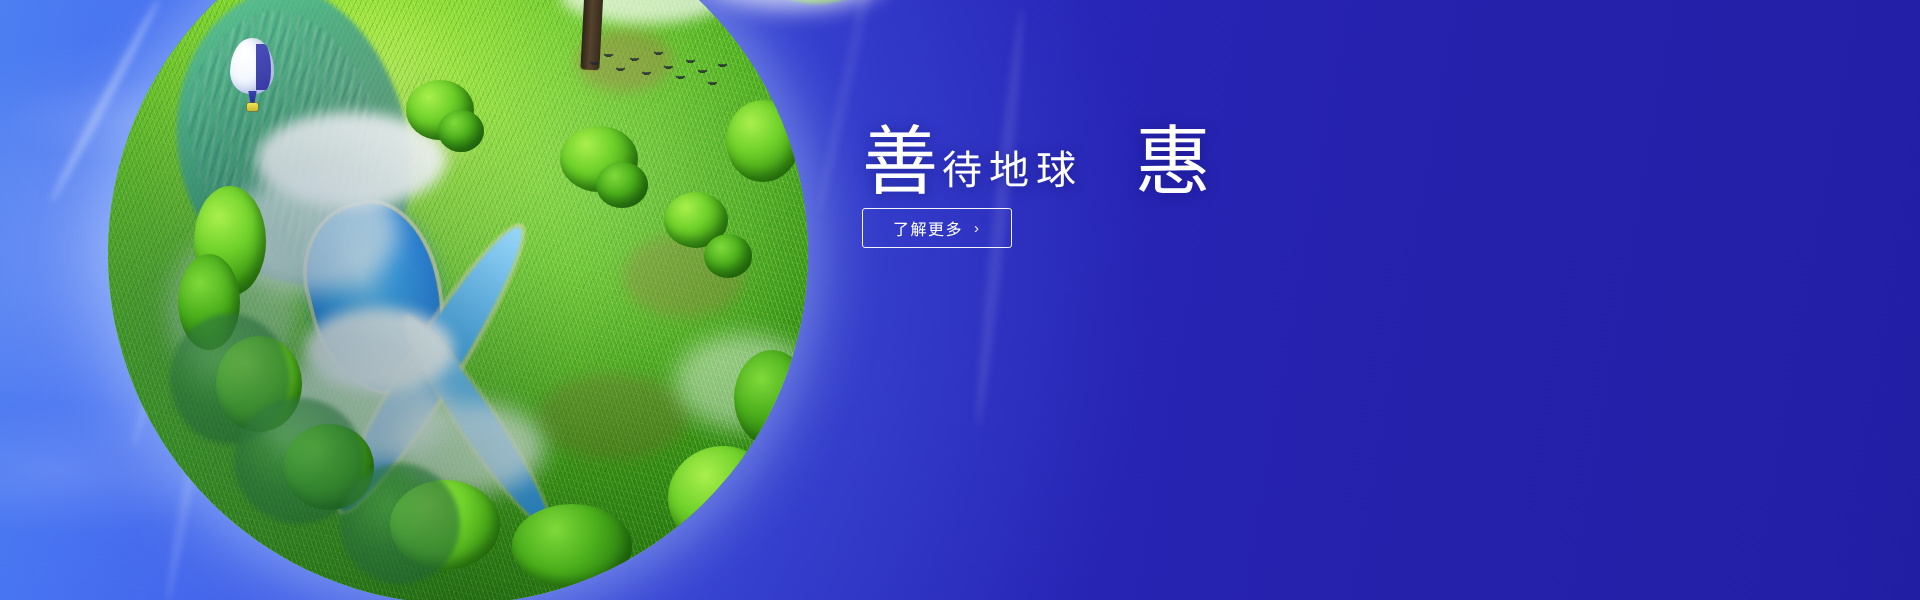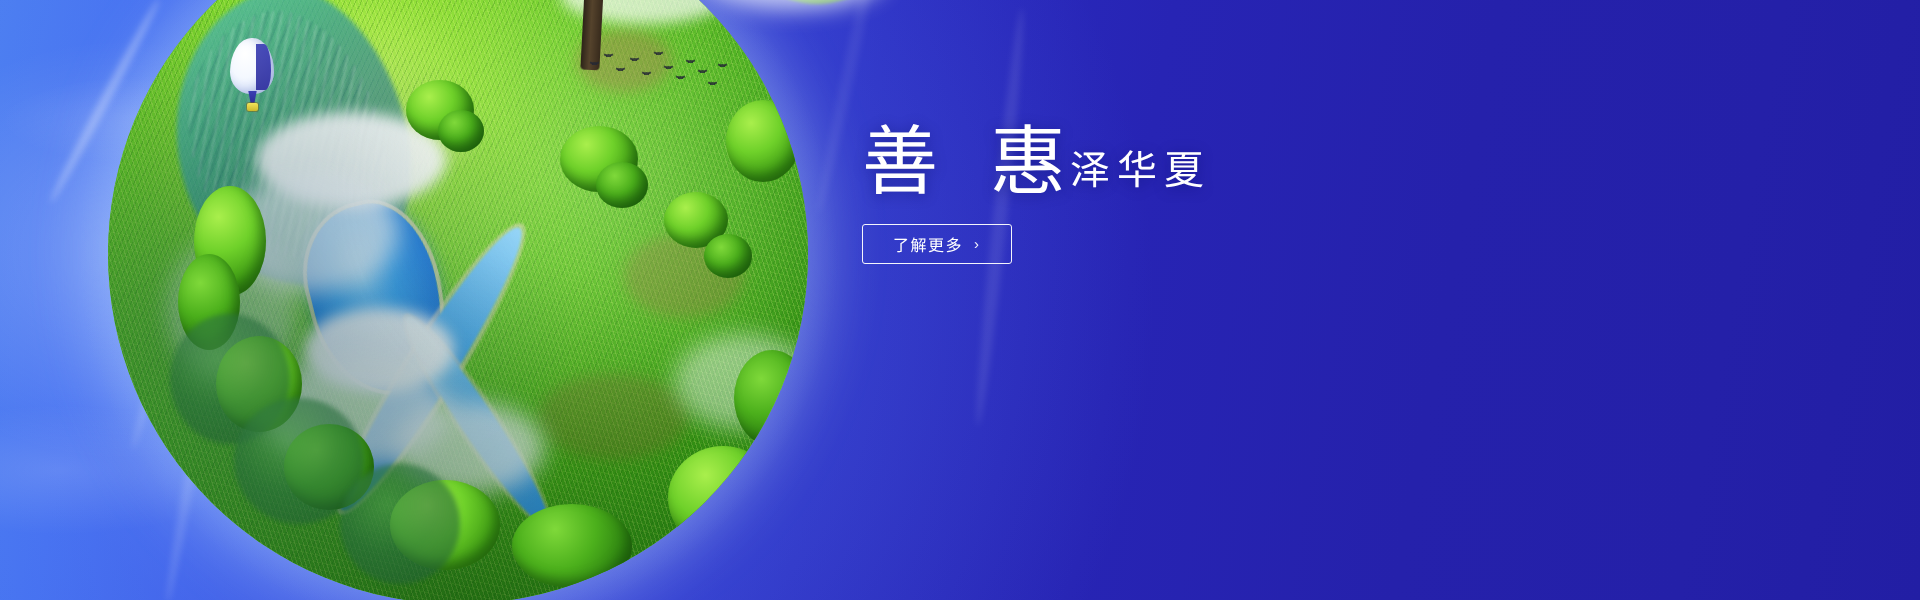--- a/index.html
+++ b/index.html
@@ -288,21 +288,21 @@
     color:#f2f5ff;
     white-space:nowrap;
     text-shadow:0 1px 6px rgba(8,12,90,.34);
   }
 
   .cta {
     display:inline-flex;
     align-items:center;
     justify-content:center;
     gap:11px;
-    margin-top:26px;
+    margin-top:10px;
     padding:0 30px;
     height:40px;
     min-width:116px;
     border:1px solid rgba(255,255,255,.95);
     border-radius:3px;
     background:transparent;
     color:#ffffff;
     font-size:16px;
     letter-spacing:1.5px;
     cursor:pointer;
@@ -406,24 +406,24 @@
     <div class="bird" style="left:112px; top:22px;"></div>
     <div class="bird" style="left:122px; top:34px;"></div>
     <div class="bird" style="left:132px; top:16px;"></div>
   </div>
 
   <div class="copy">
 
     <div class="headline">
       <span class="hl-group">
         <span class="hl-lead">善</span>
+        <span class="hl-rest">待地球</span>
       </span>
       <span class="hl-group">
         <span class="hl-lead">惠</span>
-        <span class="hl-rest">泽华夏</span>
       </span>
     </div>
 
 
 
     <button class="cta">
       <span>了解更多</span>
       <span class="chev">›</span>
     </button>
   </div>

